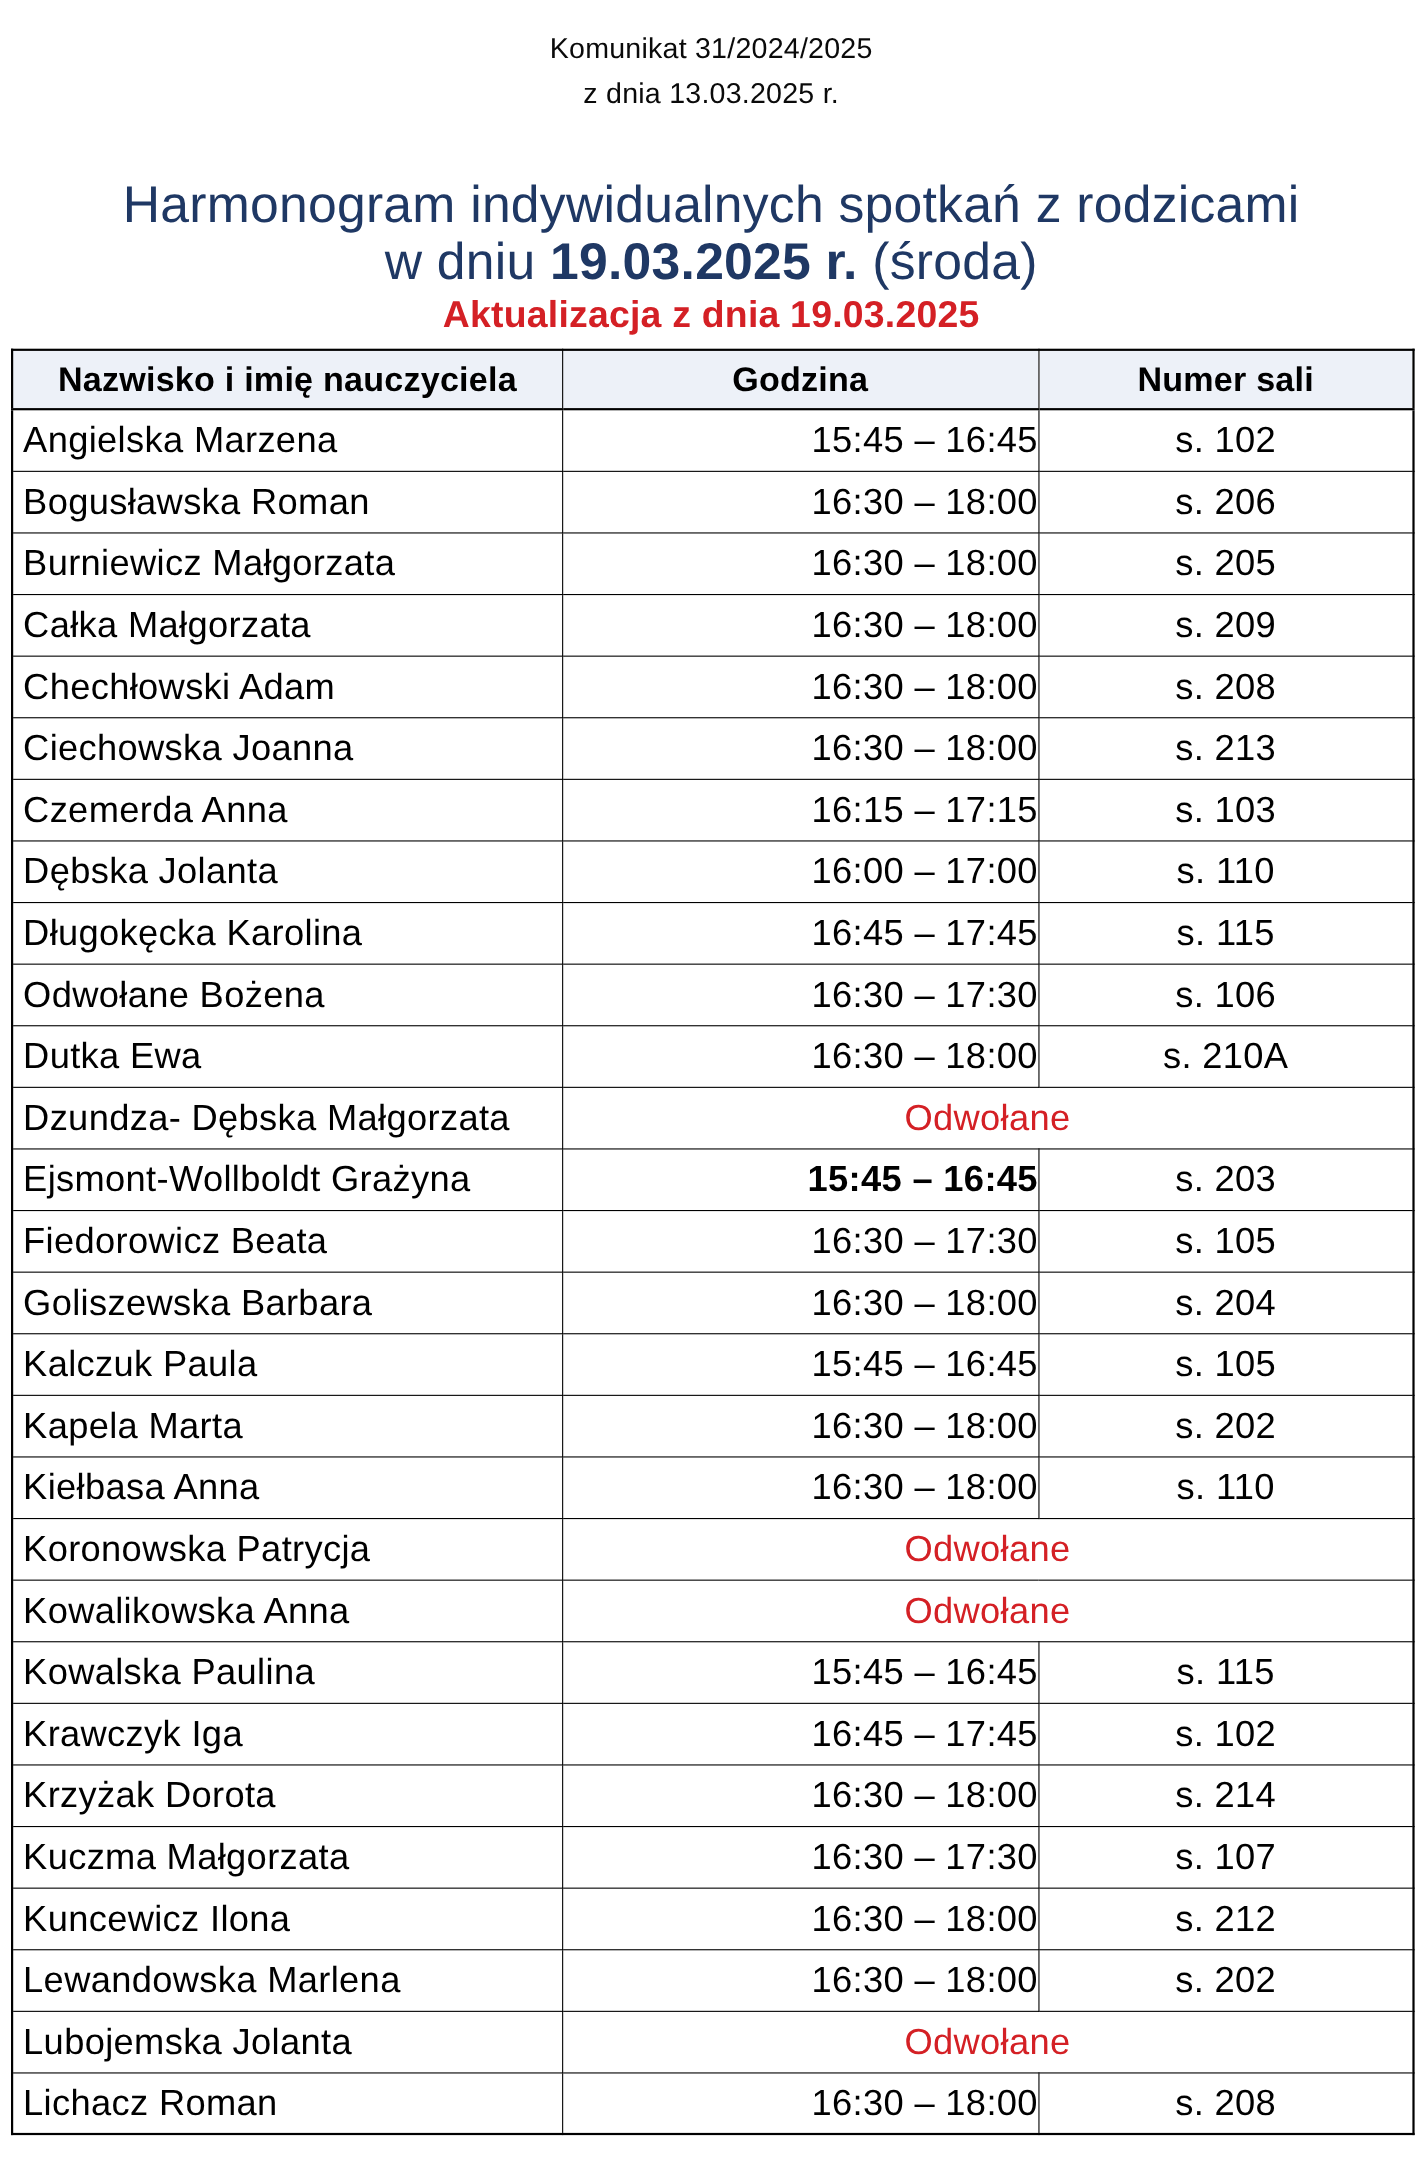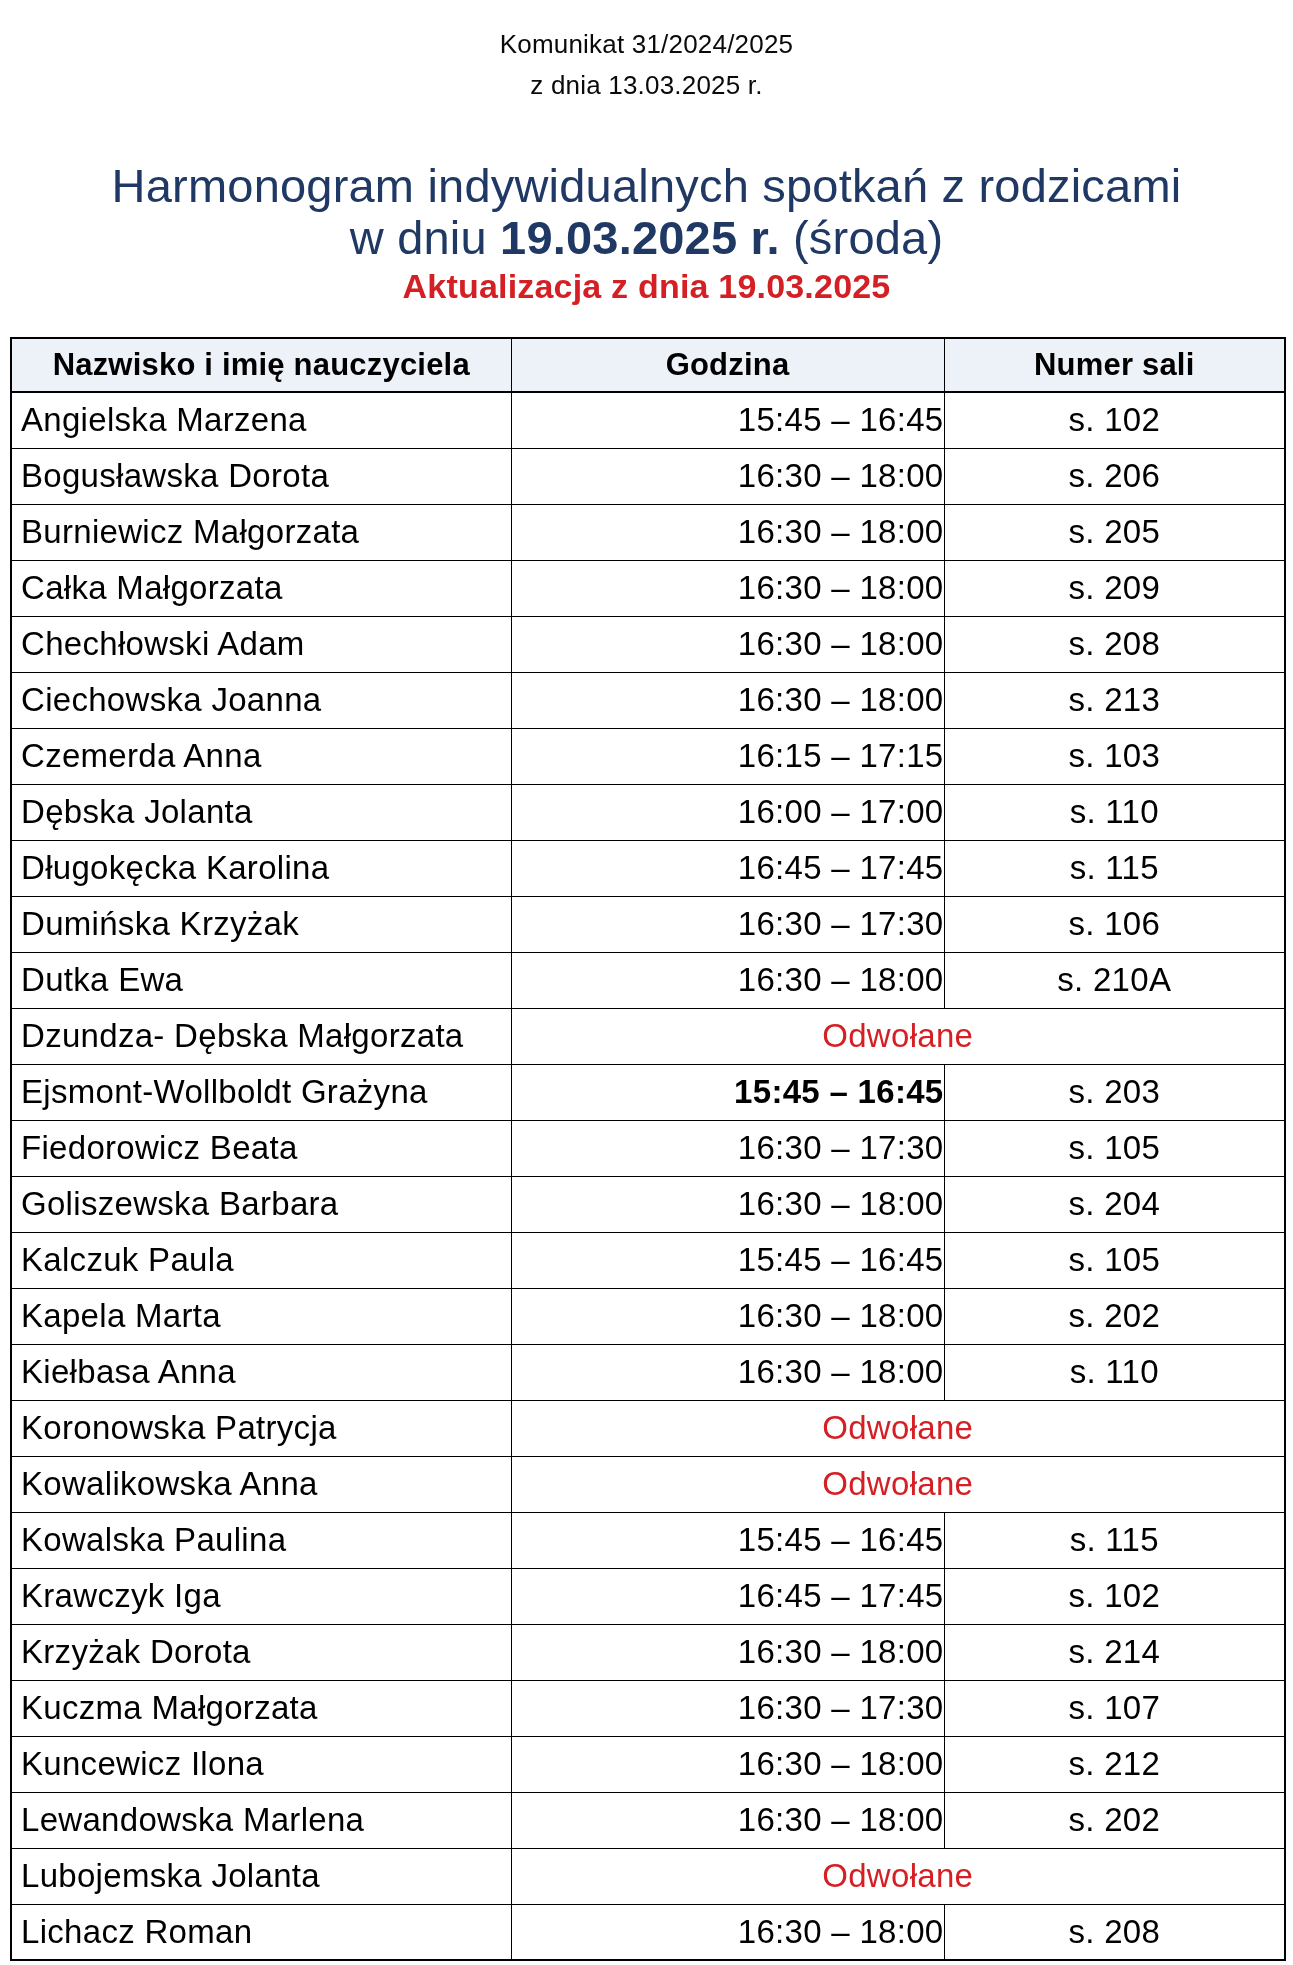--- a/index.html
+++ b/index.html
@@ -37,21 +37,21 @@
     margin-top: 5px;
     text-align: center;
     color: var(--red, #d42025);
     font-size: 34px;
     line-height: 34px;
     font-weight: 700;
     letter-spacing: 0.2px;
   }
 
   table.schedule {
-    margin: 34px 0 0 10px;
+    margin: 14px 0 0 10px;
     width: 1274px;
     border-collapse: collapse;
     table-layout: fixed;
     border: 2.5px solid #000000;
   }
   .schedule th, .schedule td {
     border: 1.5px solid #000000;
     overflow: hidden;
     white-space: nowrap;
   }
@@ -110,21 +110,21 @@
       </tr>
     </thead>
     <tbody id="schedule-body">
   <tr>
     <td class="name">Angielska Marzena</td>
     <td class="time">15:45 – 16:45</td>
     <td class="room">s. 102</td>
   </tr>
 
   <tr>
-    <td class="name">Bogusławska Dorota</td>
+    <td class="name">Bogusławska Roman</td>
     <td class="time">16:30 – 18:00</td>
     <td class="room">s. 206</td>
   </tr>
 
   <tr>
     <td class="name">Burniewicz Małgorzata</td>
     <td class="time">16:30 – 18:00</td>
     <td class="room">s. 205</td>
   </tr>
 
@@ -158,21 +158,21 @@
     <td class="room">s. 110</td>
   </tr>
 
   <tr>
     <td class="name">Długokęcka Karolina</td>
     <td class="time">16:45 – 17:45</td>
     <td class="room">s. 115</td>
   </tr>
 
   <tr>
-    <td class="name">Dumińska Krzyżak</td>
+    <td class="name">Odwołane Bożena</td>
     <td class="time">16:30 – 17:30</td>
     <td class="room">s. 106</td>
   </tr>
 
   <tr>
     <td class="name">Dutka Ewa</td>
     <td class="time">16:30 – 18:00</td>
     <td class="room">s. 210A</td>
   </tr>
 

